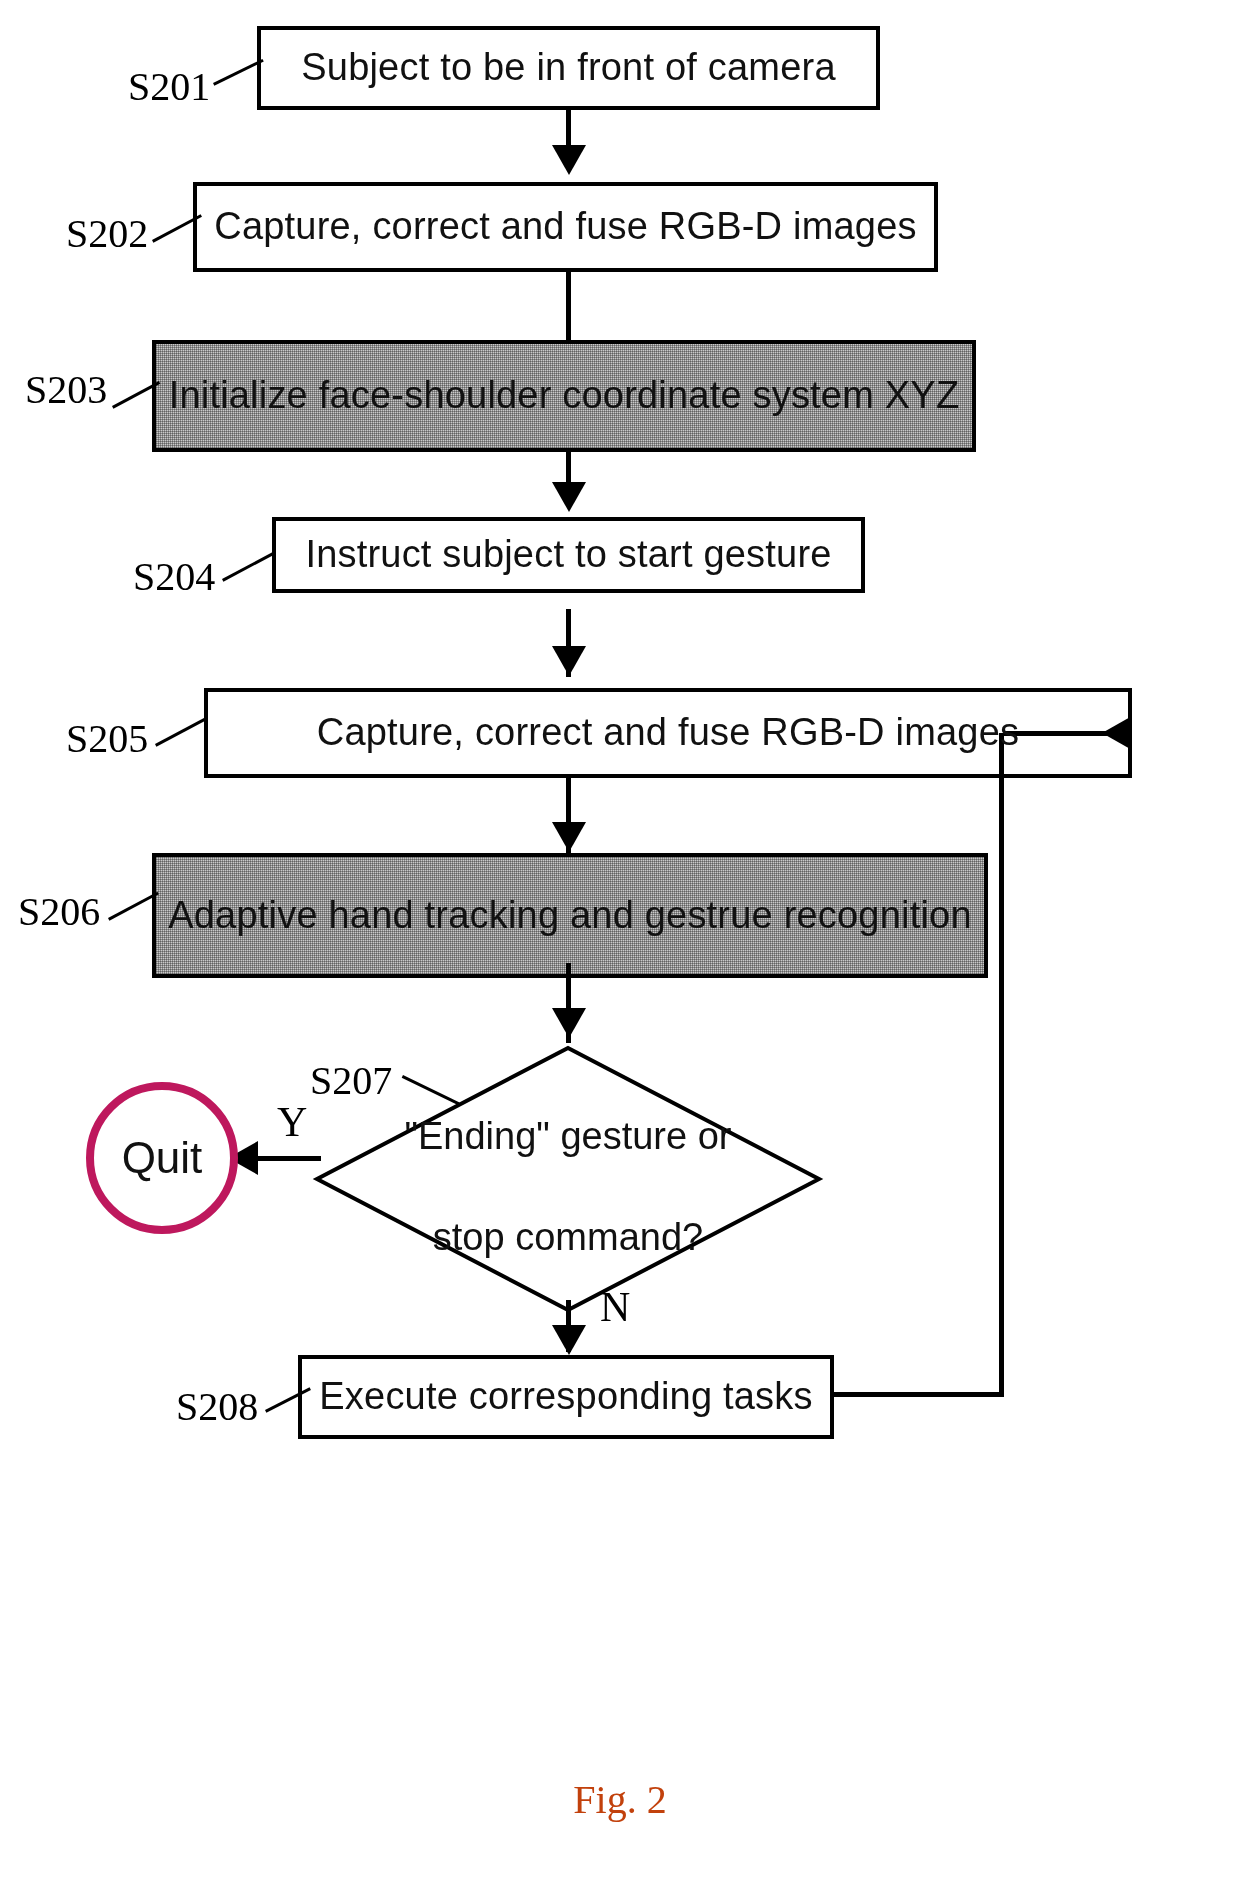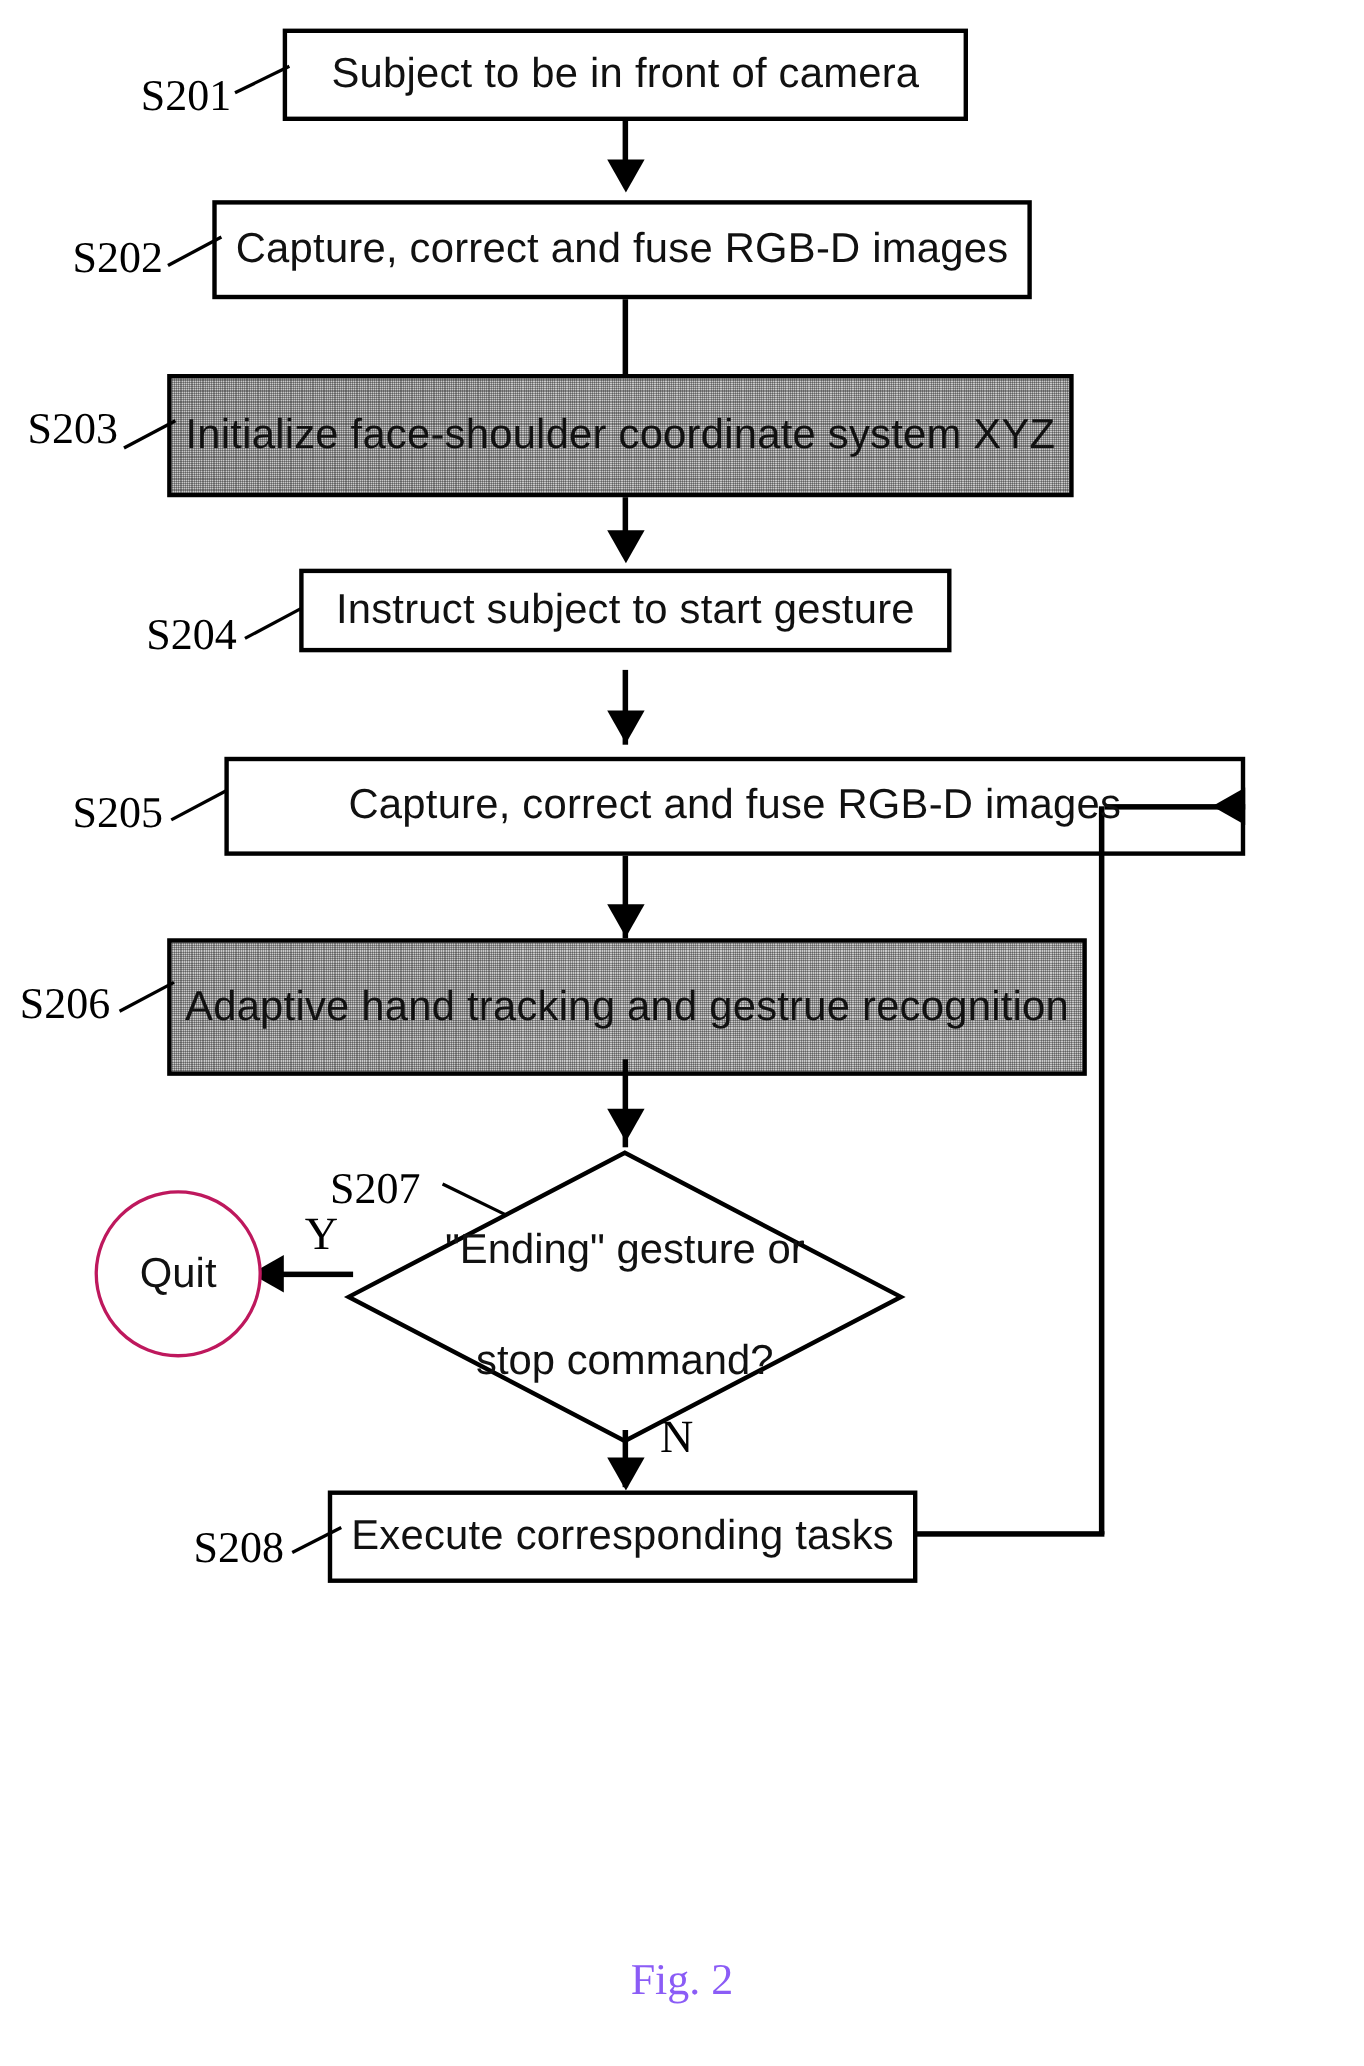--- a/index.html
+++ b/index.html
@@ -103,45 +103,45 @@
     font-family: "Liberation Sans", sans-serif;
     font-size: 38px;
     line-height: 1.22;
     color: #111111;
     white-space: nowrap;
   }
   
   .circle {
     position: absolute;
     border-radius: 50%;
-    border: 3px solid #be185d;
+    border: 8px solid #be185d;
     background: #ffffff;
     display: flex;
     align-items: center;
     justify-content: center;
     font-family: "Liberation Sans", sans-serif;
-    font-size: 38px;
+    font-size: 44px;
     color: #111111;
     box-sizing: border-box;
   }
   
   .branch {
     position: absolute;
     font-family: "Liberation Serif", serif;
     font-size: 42px;
     color: #000000;
   }
   
   .caption {
     position: absolute;
     width: 100%;
     text-align: center;
     font-family: "Liberation Serif", serif;
     font-size: 40px;
-    color: #8b5cf6;
+    color: #c2410c;
   }
 </style>
 </head>
 <body>
 
 <div id="stage">
 
   <div class="node" style="left:257px; top:26px; width:623px; height:84px;">
     <span class="nodetext">Subject to be in front of camera</span>
   </div>
@@ -196,21 +196,21 @@
   <div class="vline" style="left:566px; top:963px; height:80px;"></div>
   <div class="arrow-down" style="left:552px; top:1008px;"></div>
 
   <div class="diamond-wrap" style="left:313px; top:1044px; width:510px; height:270px;">
     <svg width="510" height="270" viewBox="0 0 510 270">
       <polygon points="255,4 506,135 255,266 4,135" fill="#ffffff" stroke="#000000" stroke-width="4"></polygon>
     </svg>
   </div>
   <div class="diamond-label" style="left:313px; top:1113px; width:510px;">"Ending" gesture or</div>
   <div class="diamond-label" style="left:313px; top:1214px; width:510px;">stop command?</div>
-  <div class="steptag" style="left:300px; top:1057px;">S207</div>
+  <div class="steptag" style="left:310px; top:1057px;">S207</div>
   <div class="leader" style="left:403px; top:1075px; width:63px; transform:rotate(26deg);"></div>
 
   <div class="hline" style="left:253px; top:1156px; width:68px;"></div>
   <div class="arrow-left" style="left:228px; top:1141px;"></div>
   <div class="branch" style="left:277px; top:1098px;">Y</div>
 
   <div class="circle" style="left:86px; top:1082px; width:152px; height:152px;">
     <span>Quit</span>
   </div>
 

